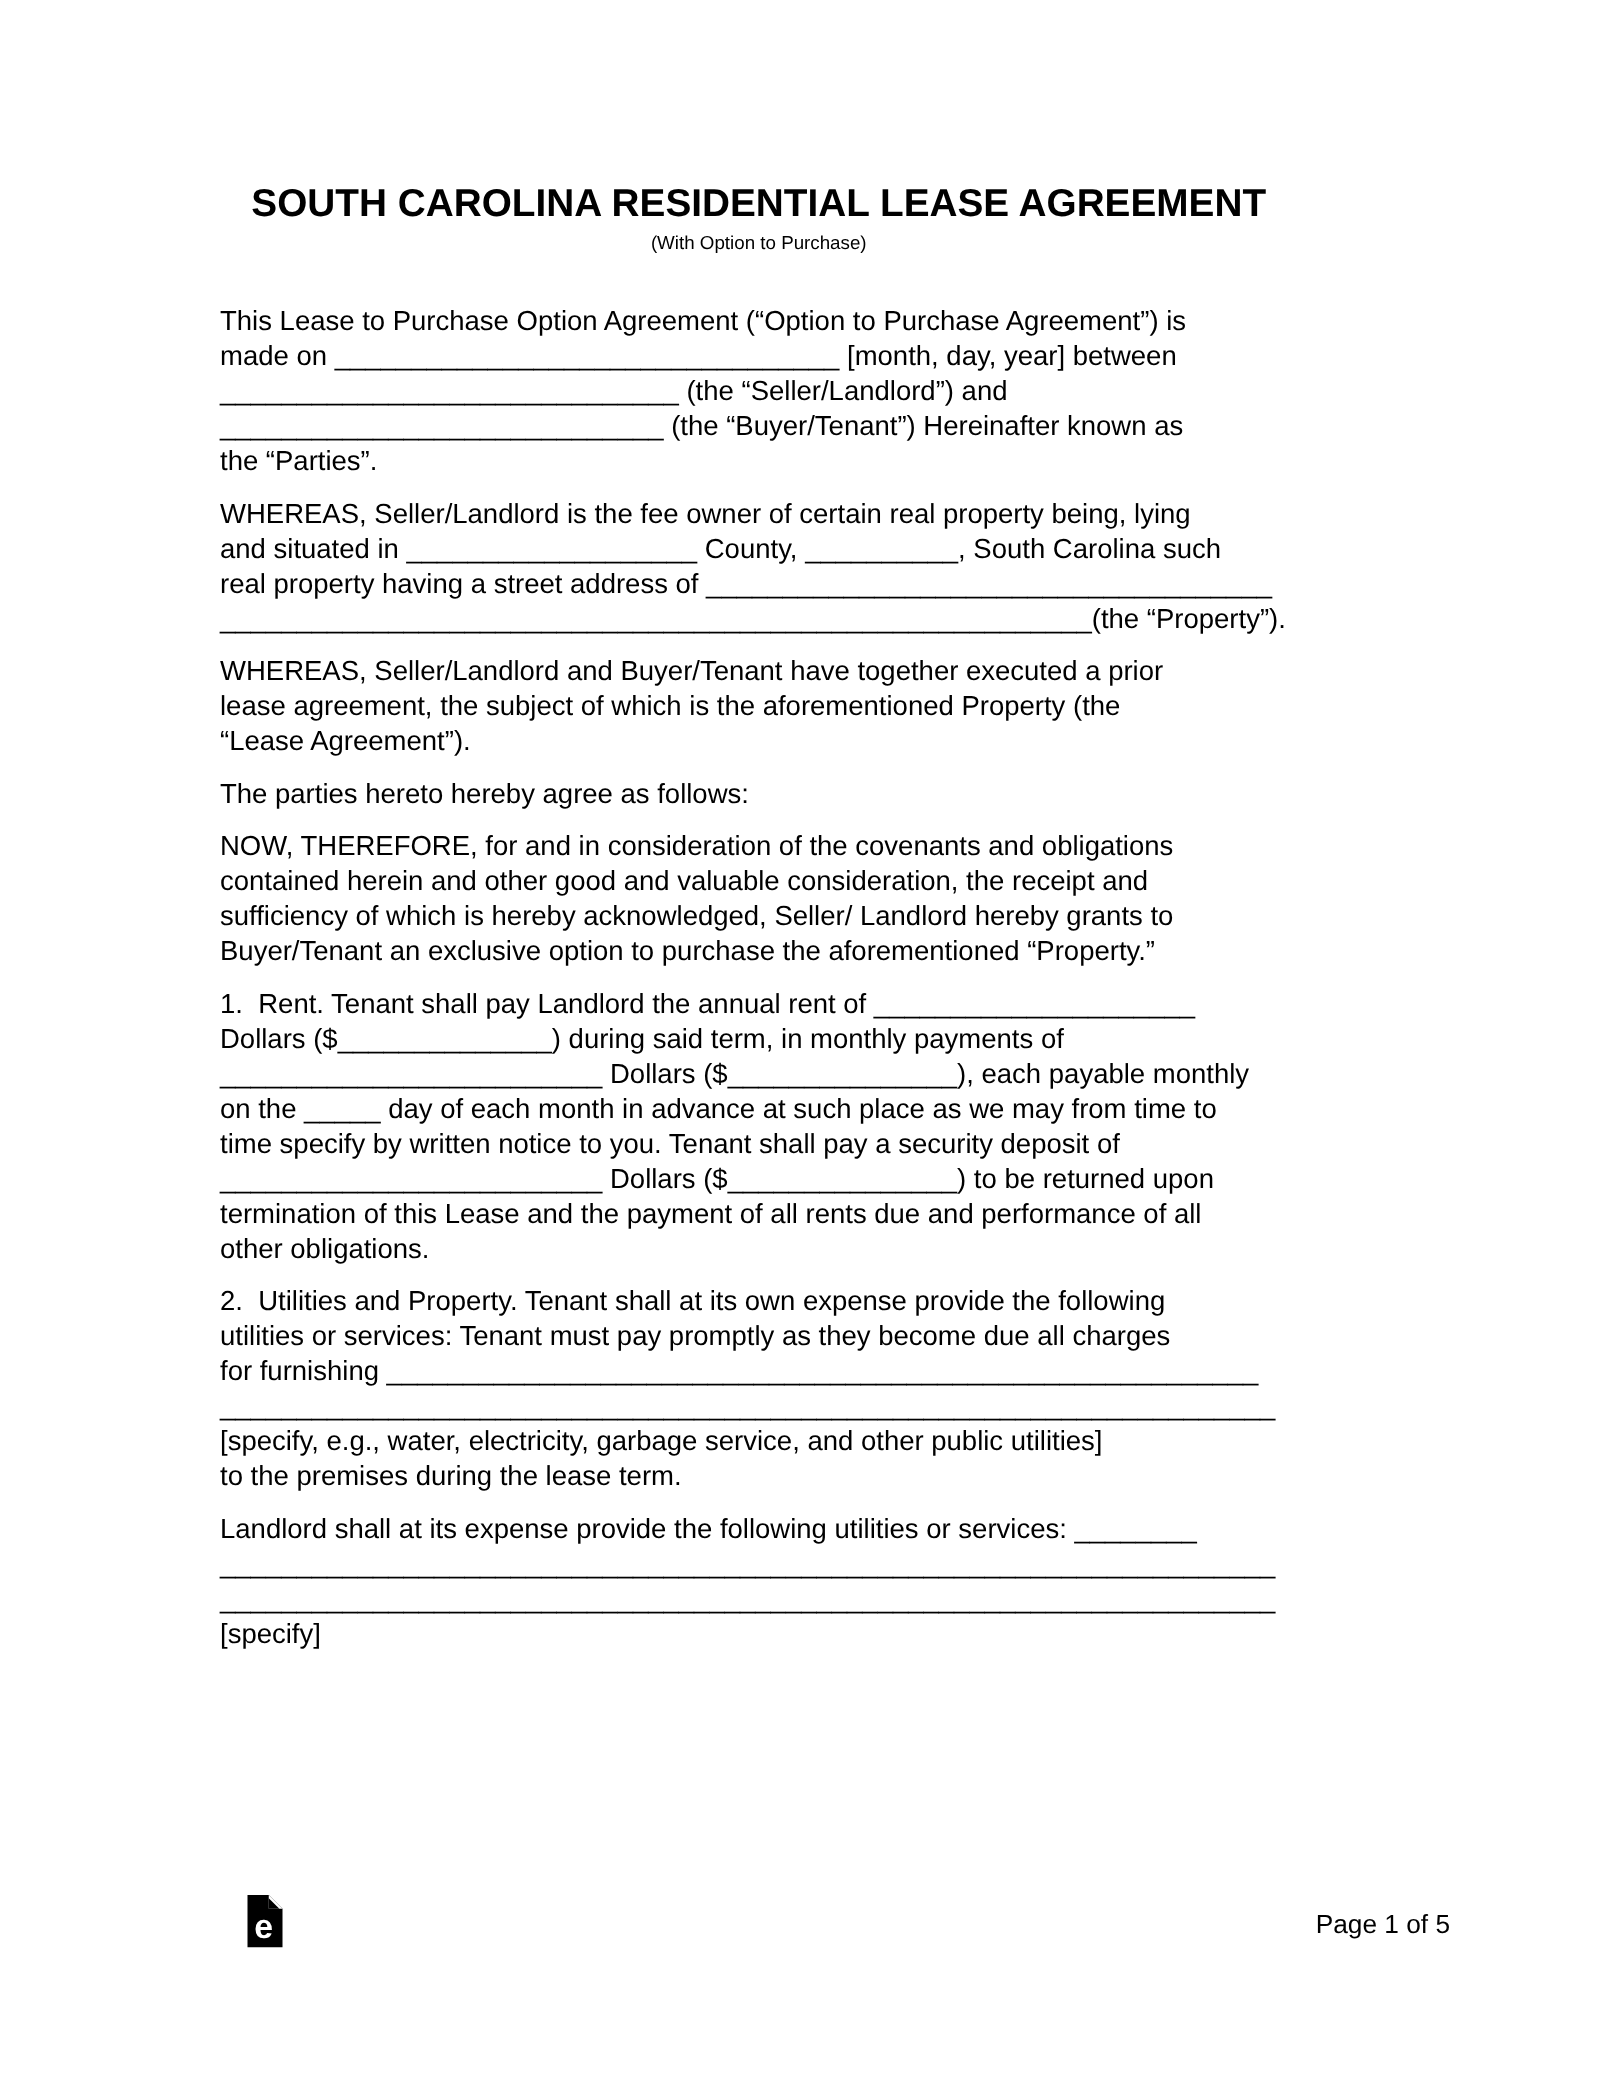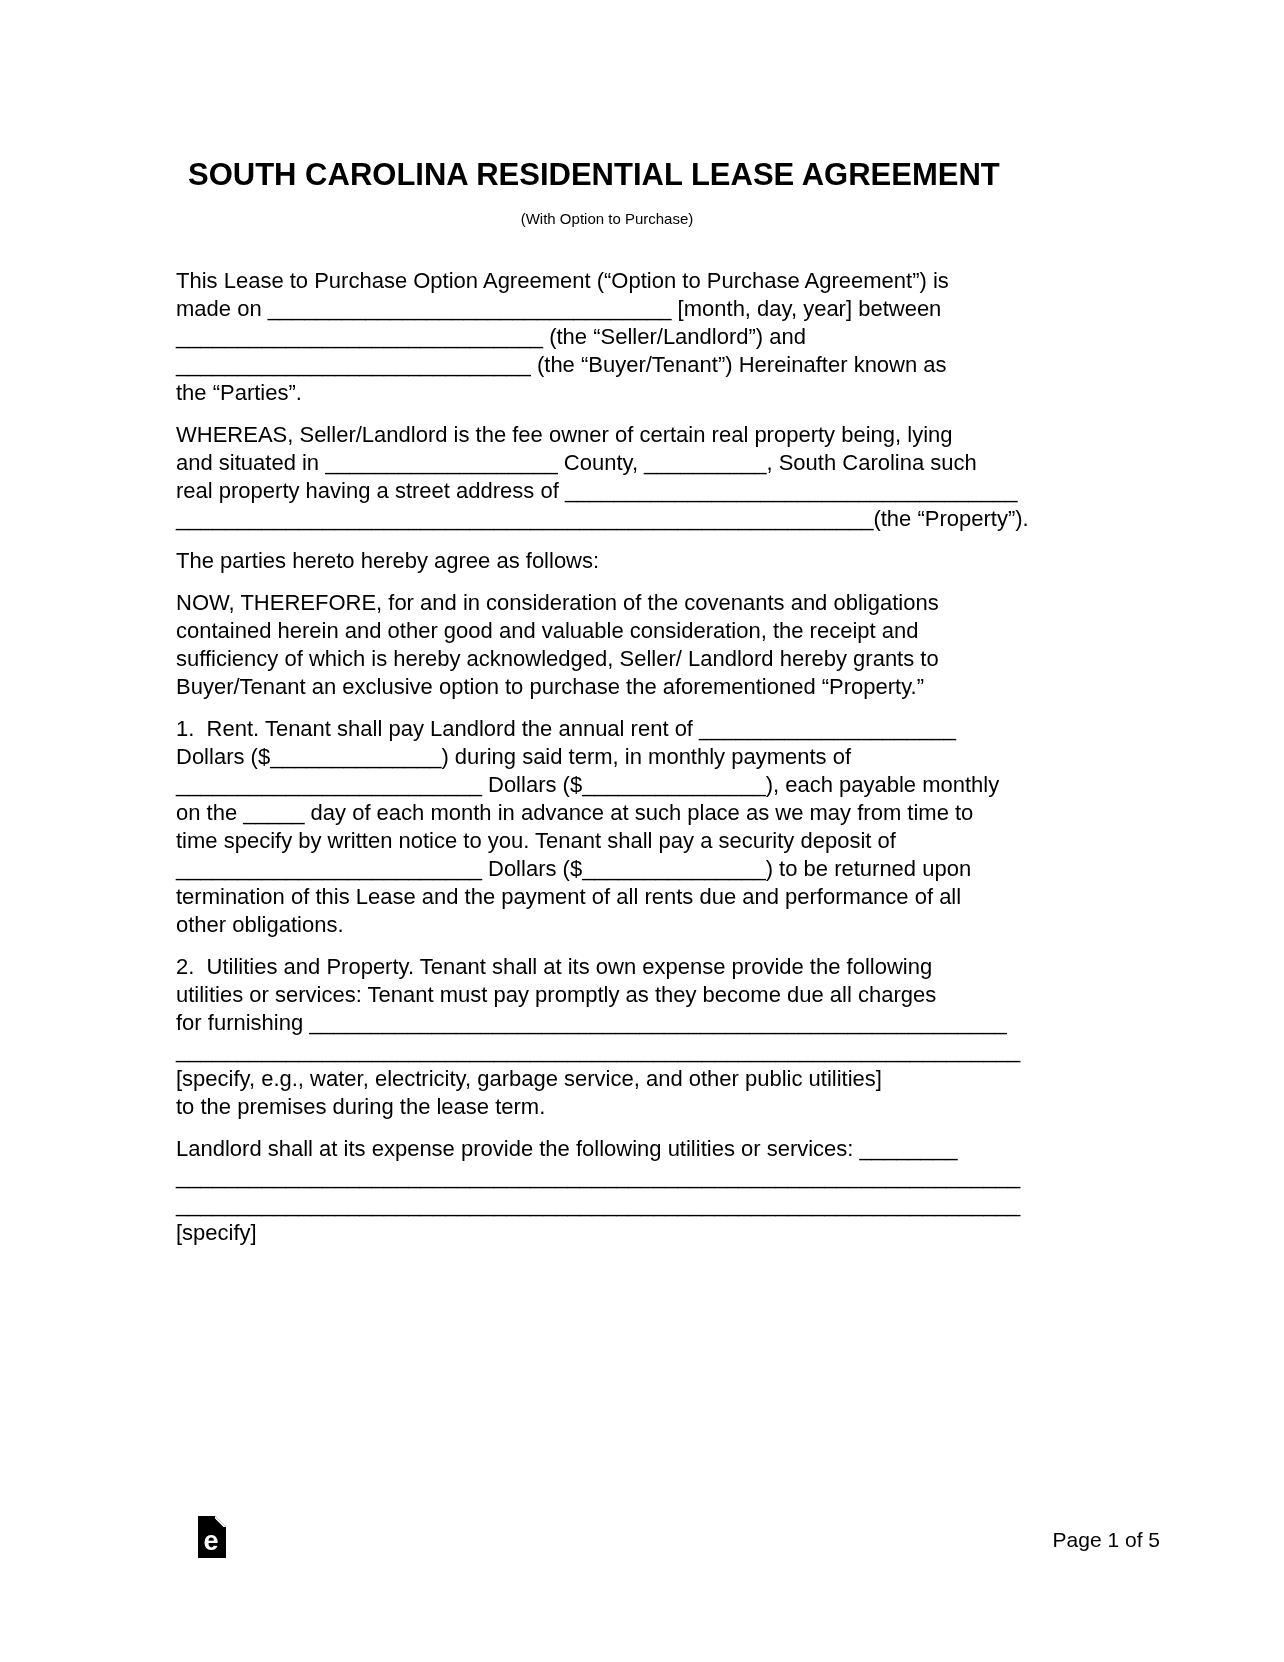--- a/index.html
+++ b/index.html
@@ -10,24 +10,25 @@
     color:#000;
     position:relative;
     overflow:hidden;
   }
   .doc{
     position:absolute;
     left:176px;top:145px;
     width:862px;
   }
   .doc-title{
-    margin:12px;
+    margin:0;
     font-size:31px;
     line-height:36px;
     font-weight:bold;
+    text-align:center;
     white-space:pre;
   }
   .doc-subtitle{
     font-size:15px;
     line-height:28px;
     text-align:center;
     margin-top:0;
   }
   .para{
     font-size:22px;
@@ -62,20 +63,23 @@
 made on _________________________________ [month, day, year] between
 ______________________________ (the “Seller/Landlord”) and
 _____________________________ (the “Buyer/Tenant”) Hereinafter known as
 the “Parties”.</p>
 
   <p class="para">WHEREAS, Seller/Landlord is the fee owner of certain real property being, lying
 and situated in ___________________ County, __________, South Carolina such
 real property having a street address of _____________________________________
 _________________________________________________________(the “Property”).</p>
 
+  <p class="para">WHEREAS, Seller/Landlord and Buyer/Tenant have together executed a prior
+lease agreement, the subject of which is the aforementioned Property (the
+“Lease Agreement”).</p>
 
   <p class="para">The parties hereto hereby agree as follows:</p>
 
   <p class="para">NOW, THEREFORE, for and in consideration of the covenants and obligations
 contained herein and other good and valuable consideration, the receipt and
 sufficiency of which is hereby acknowledged, Seller/ Landlord hereby grants to
 Buyer/Tenant an exclusive option to purchase the aforementioned “Property.”</p>
 
   <p class="para"><span>1.  </span><span class="b">Rent</span><span>. Tenant shall pay Landlord the annual rent of _____________________
 Dollars ($______________) during said term, in monthly payments of

